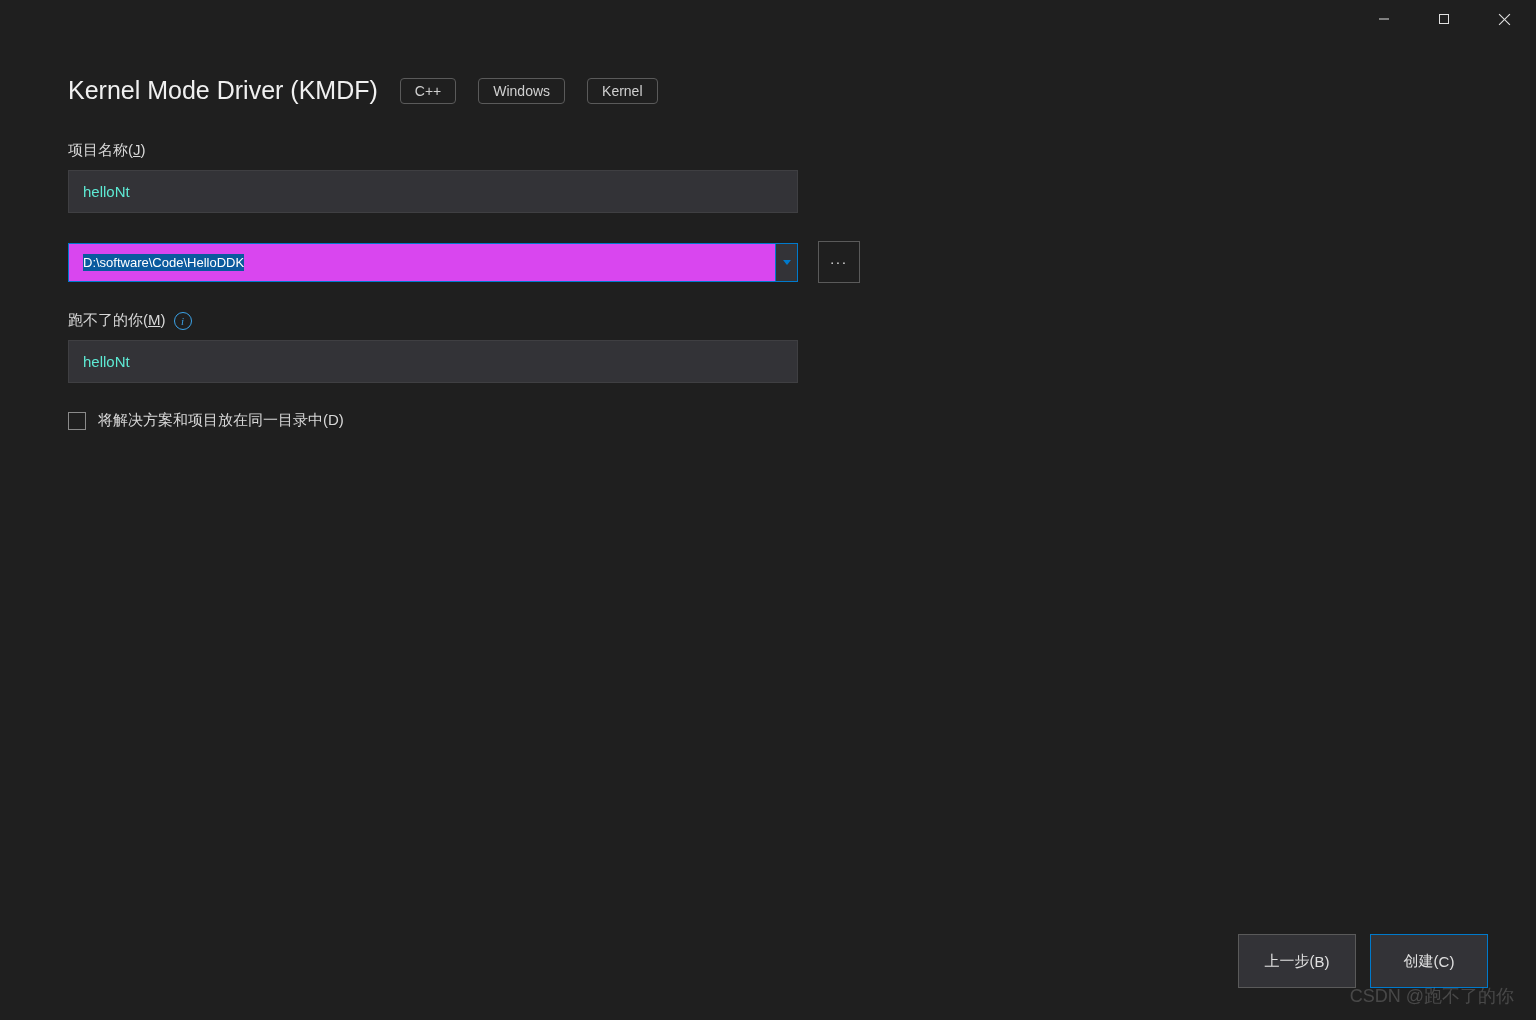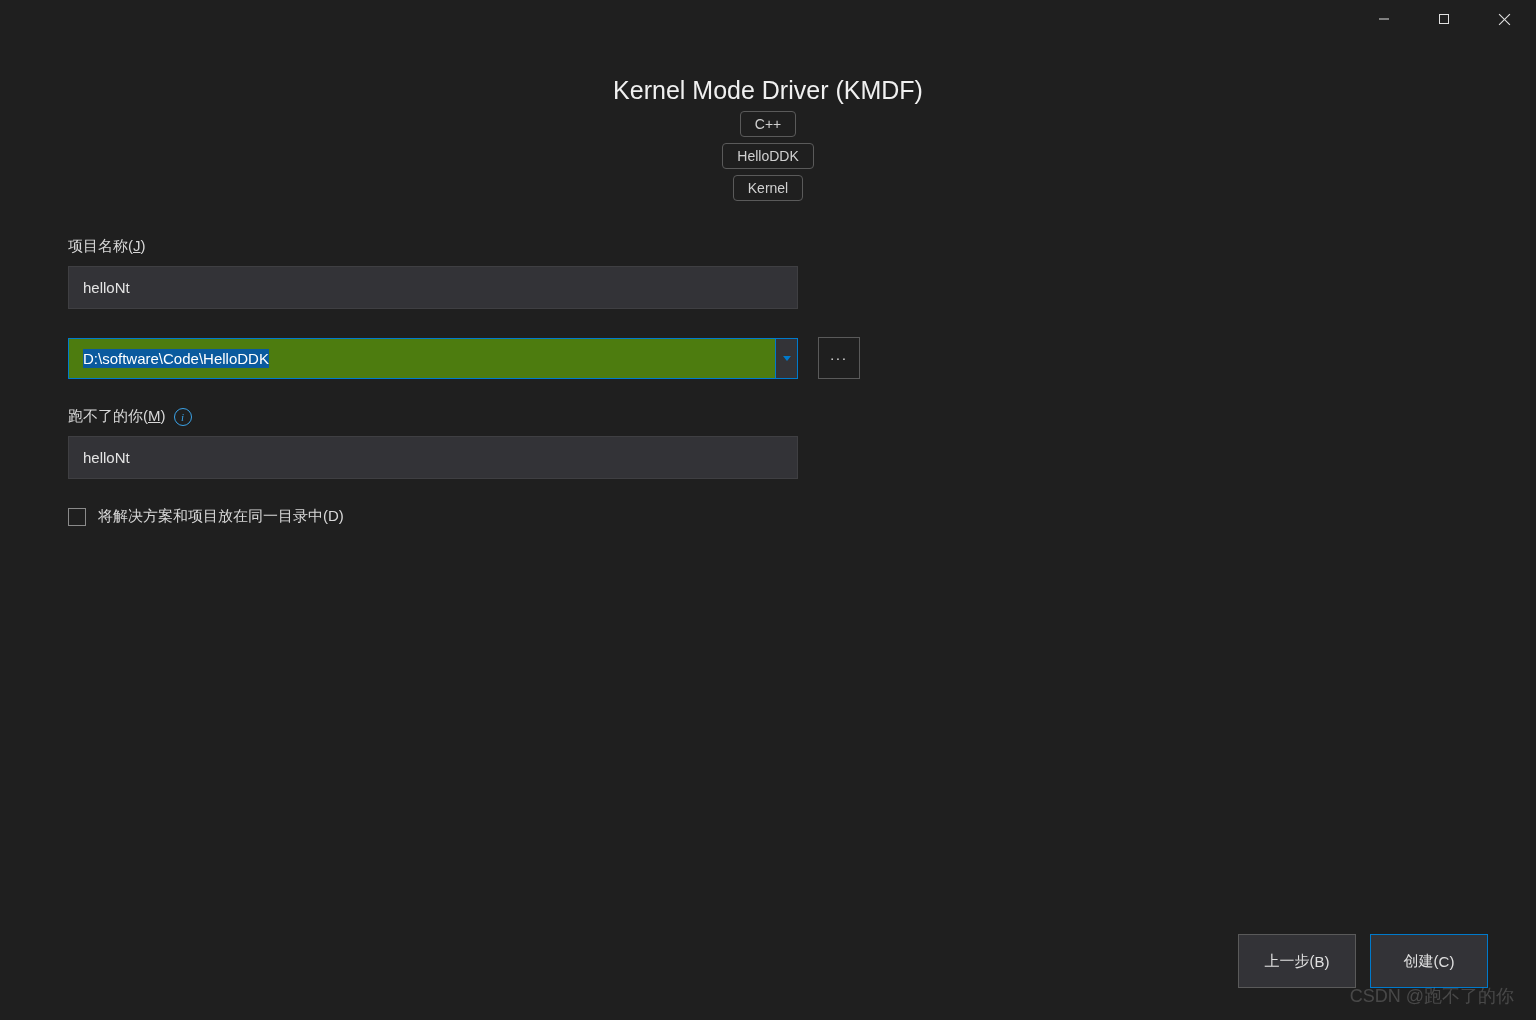--- a/index.html
+++ b/index.html
@@ -43,23 +43,22 @@
     .page-title {
       font-size: 38px;
       font-weight: 400;
       color: #ffffff;
       margin-bottom: 48px;
       letter-spacing: 2px;
     }
     .template-row {
       display: flex;
       align-items: center;
-      gap: 6px;
+      gap: 22px;
       margin-bottom: 36px;
-      flex-direction: column;
     }
     .template-name {
       font-size: 25px;
       font-weight: 400;
       color: #f0f0f0;
     }
     .tag {
       border: 1px solid #5a5a5a;
       border-radius: 4px;
       padding: 4px 14px;
@@ -80,38 +79,38 @@
     }
     .input-row {
       display: flex;
       align-items: center;
       gap: 20px;
       margin-bottom: 28px;
     }
     .text-input {
       background: #333337;
       border: 1px solid #3f3f42;
-      color: #e5e5e5;
+      color: #5eead4;
       font-size: 15px;
       padding: 12px 14px;
       width: 730px;
       outline: none;
       font-family: inherit;
     }
     .location-wrapper {
       display: flex;
       align-items: stretch;
       width: 730px;
       border: 1px solid #007acc;
     }
     .location-input {
-      background: #4d7c0f;
+      background: #d946ef;
       border: none;
       color: #e0e0e0;
-      font-size: 15px;
+      font-size: 13px;
       padding: 11px 14px;
       flex: 1;
       outline: none;
       font-family: inherit;
     }
     .location-input .selected-text {
       background: #0a5a9e;
       color: #ffffff;
       padding: 1px 0;
     }
@@ -228,21 +227,21 @@
         <line x1="11" y1="1" x2="1" y2="11"></line>
       </svg>
   </div>
 </div>
 
 <div class="content">
 
   <div class="template-row">
     <span class="template-name">Kernel Mode Driver (KMDF)</span>
     <span class="tag">C++</span>
-    <span class="tag">HelloDDK</span>
+    <span class="tag">Windows</span>
     <span class="tag">Kernel</span>
   </div>
 
   <div class="field-label">
     <span>
       <span>项目名称(</span><span class="underline">J</span><span>)</span>
     </span>
   </div>
   <div class="input-row">
     <input type="text" class="text-input" value="helloNt" style="">

